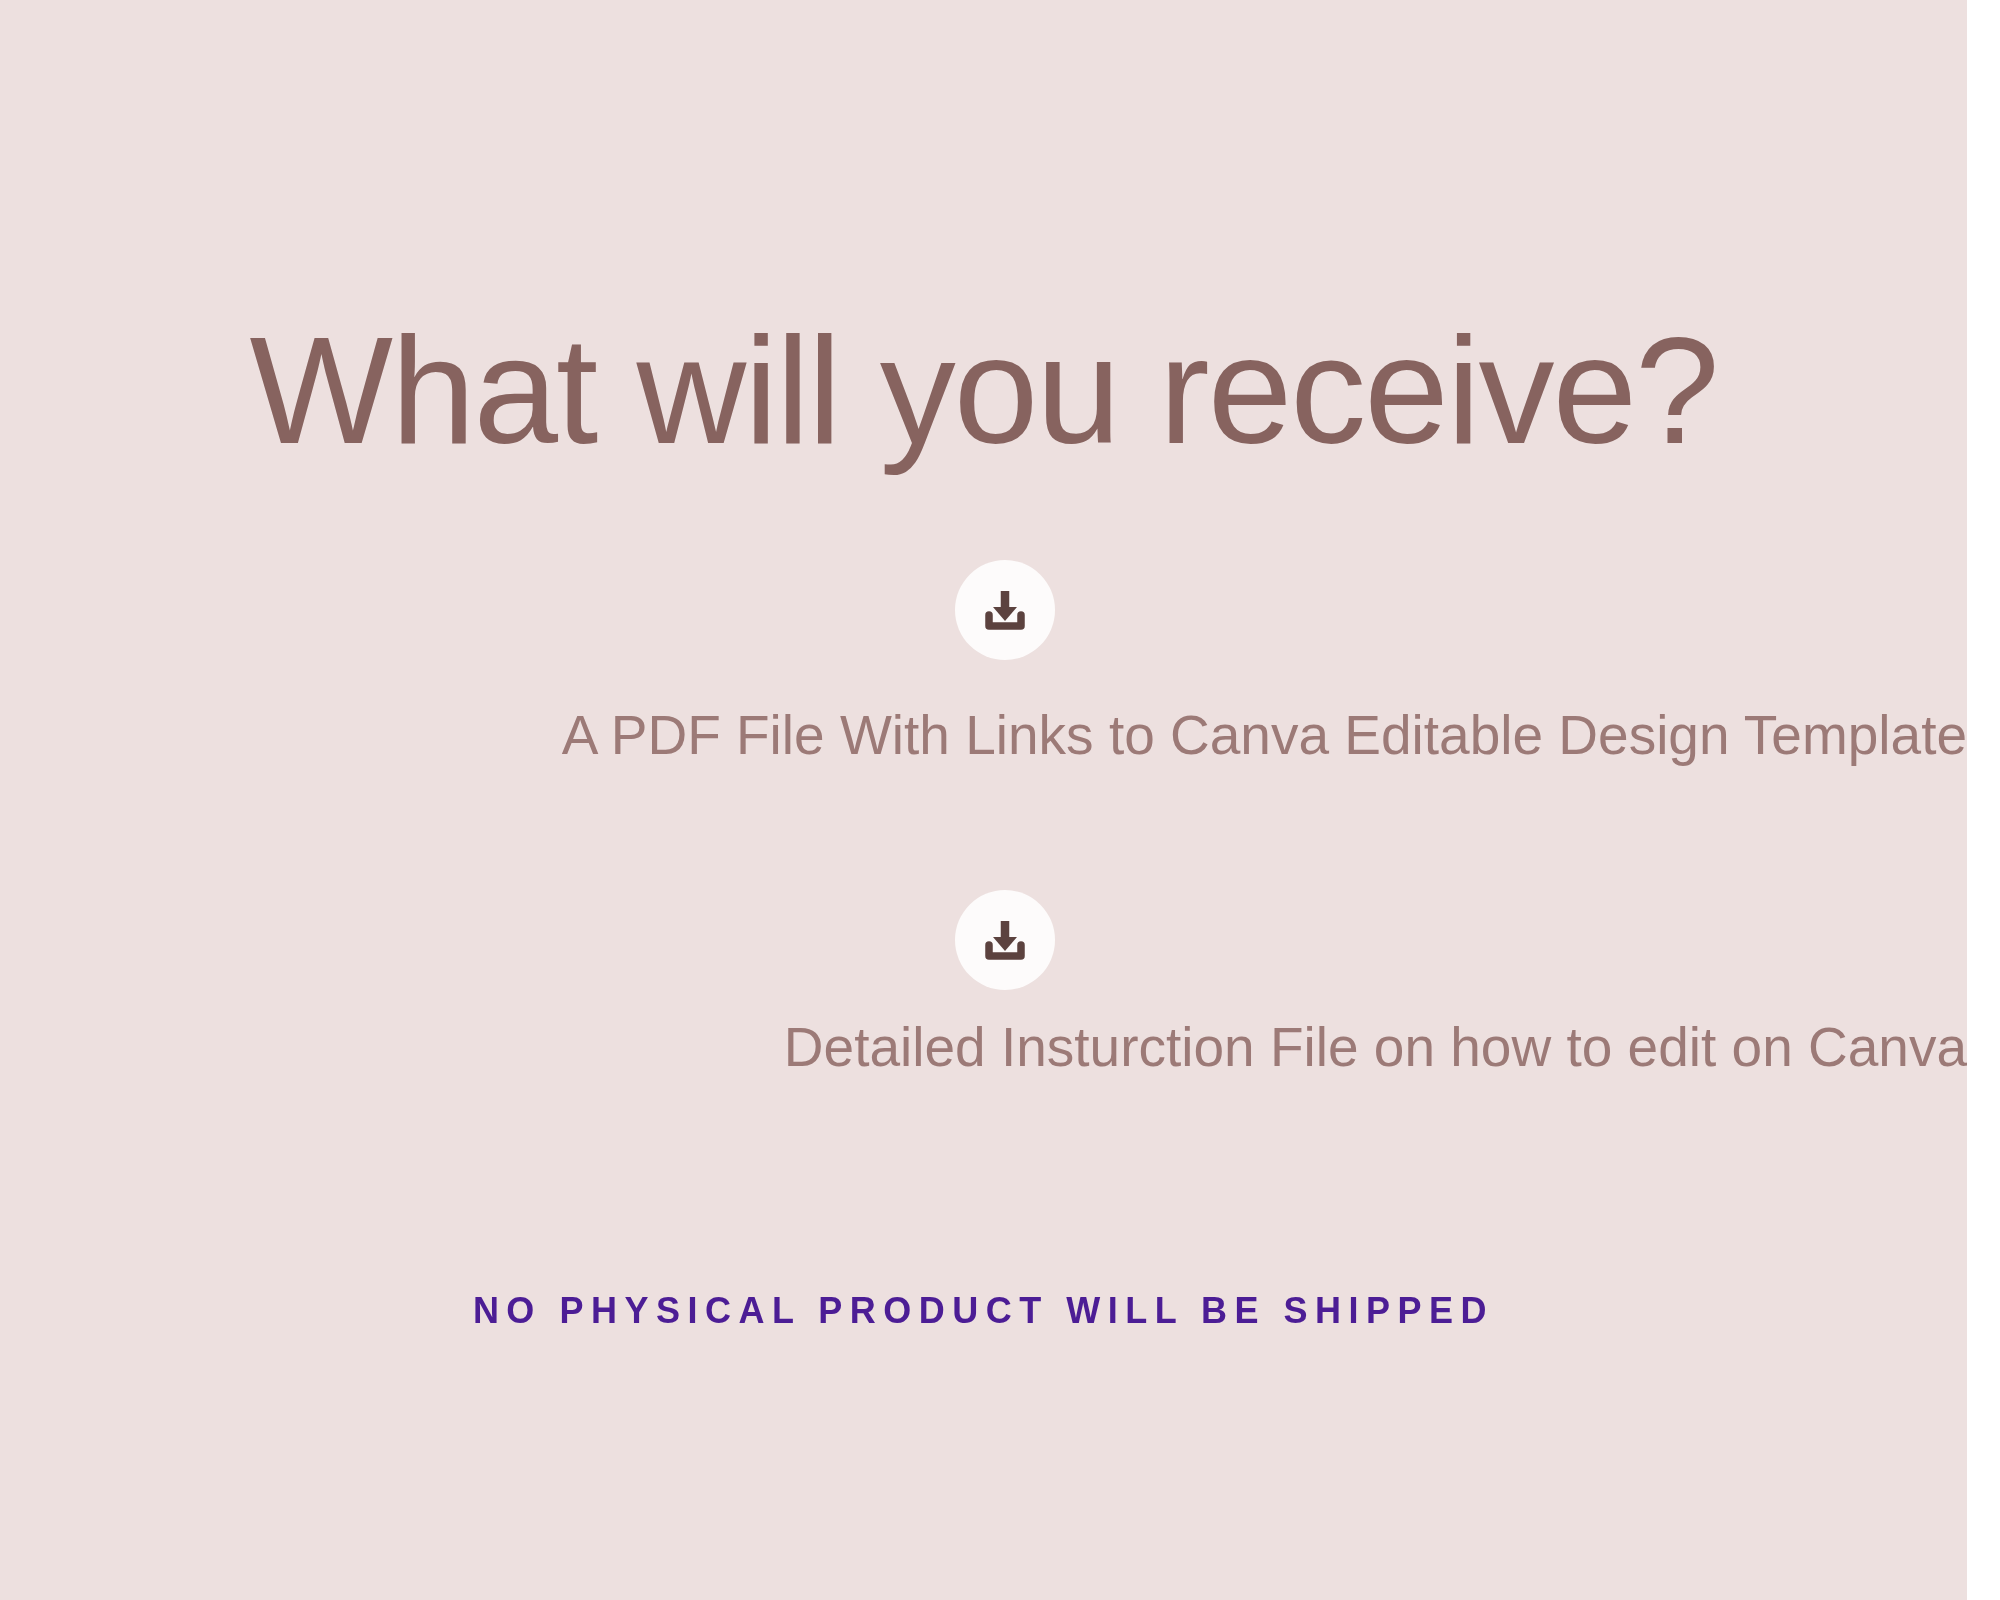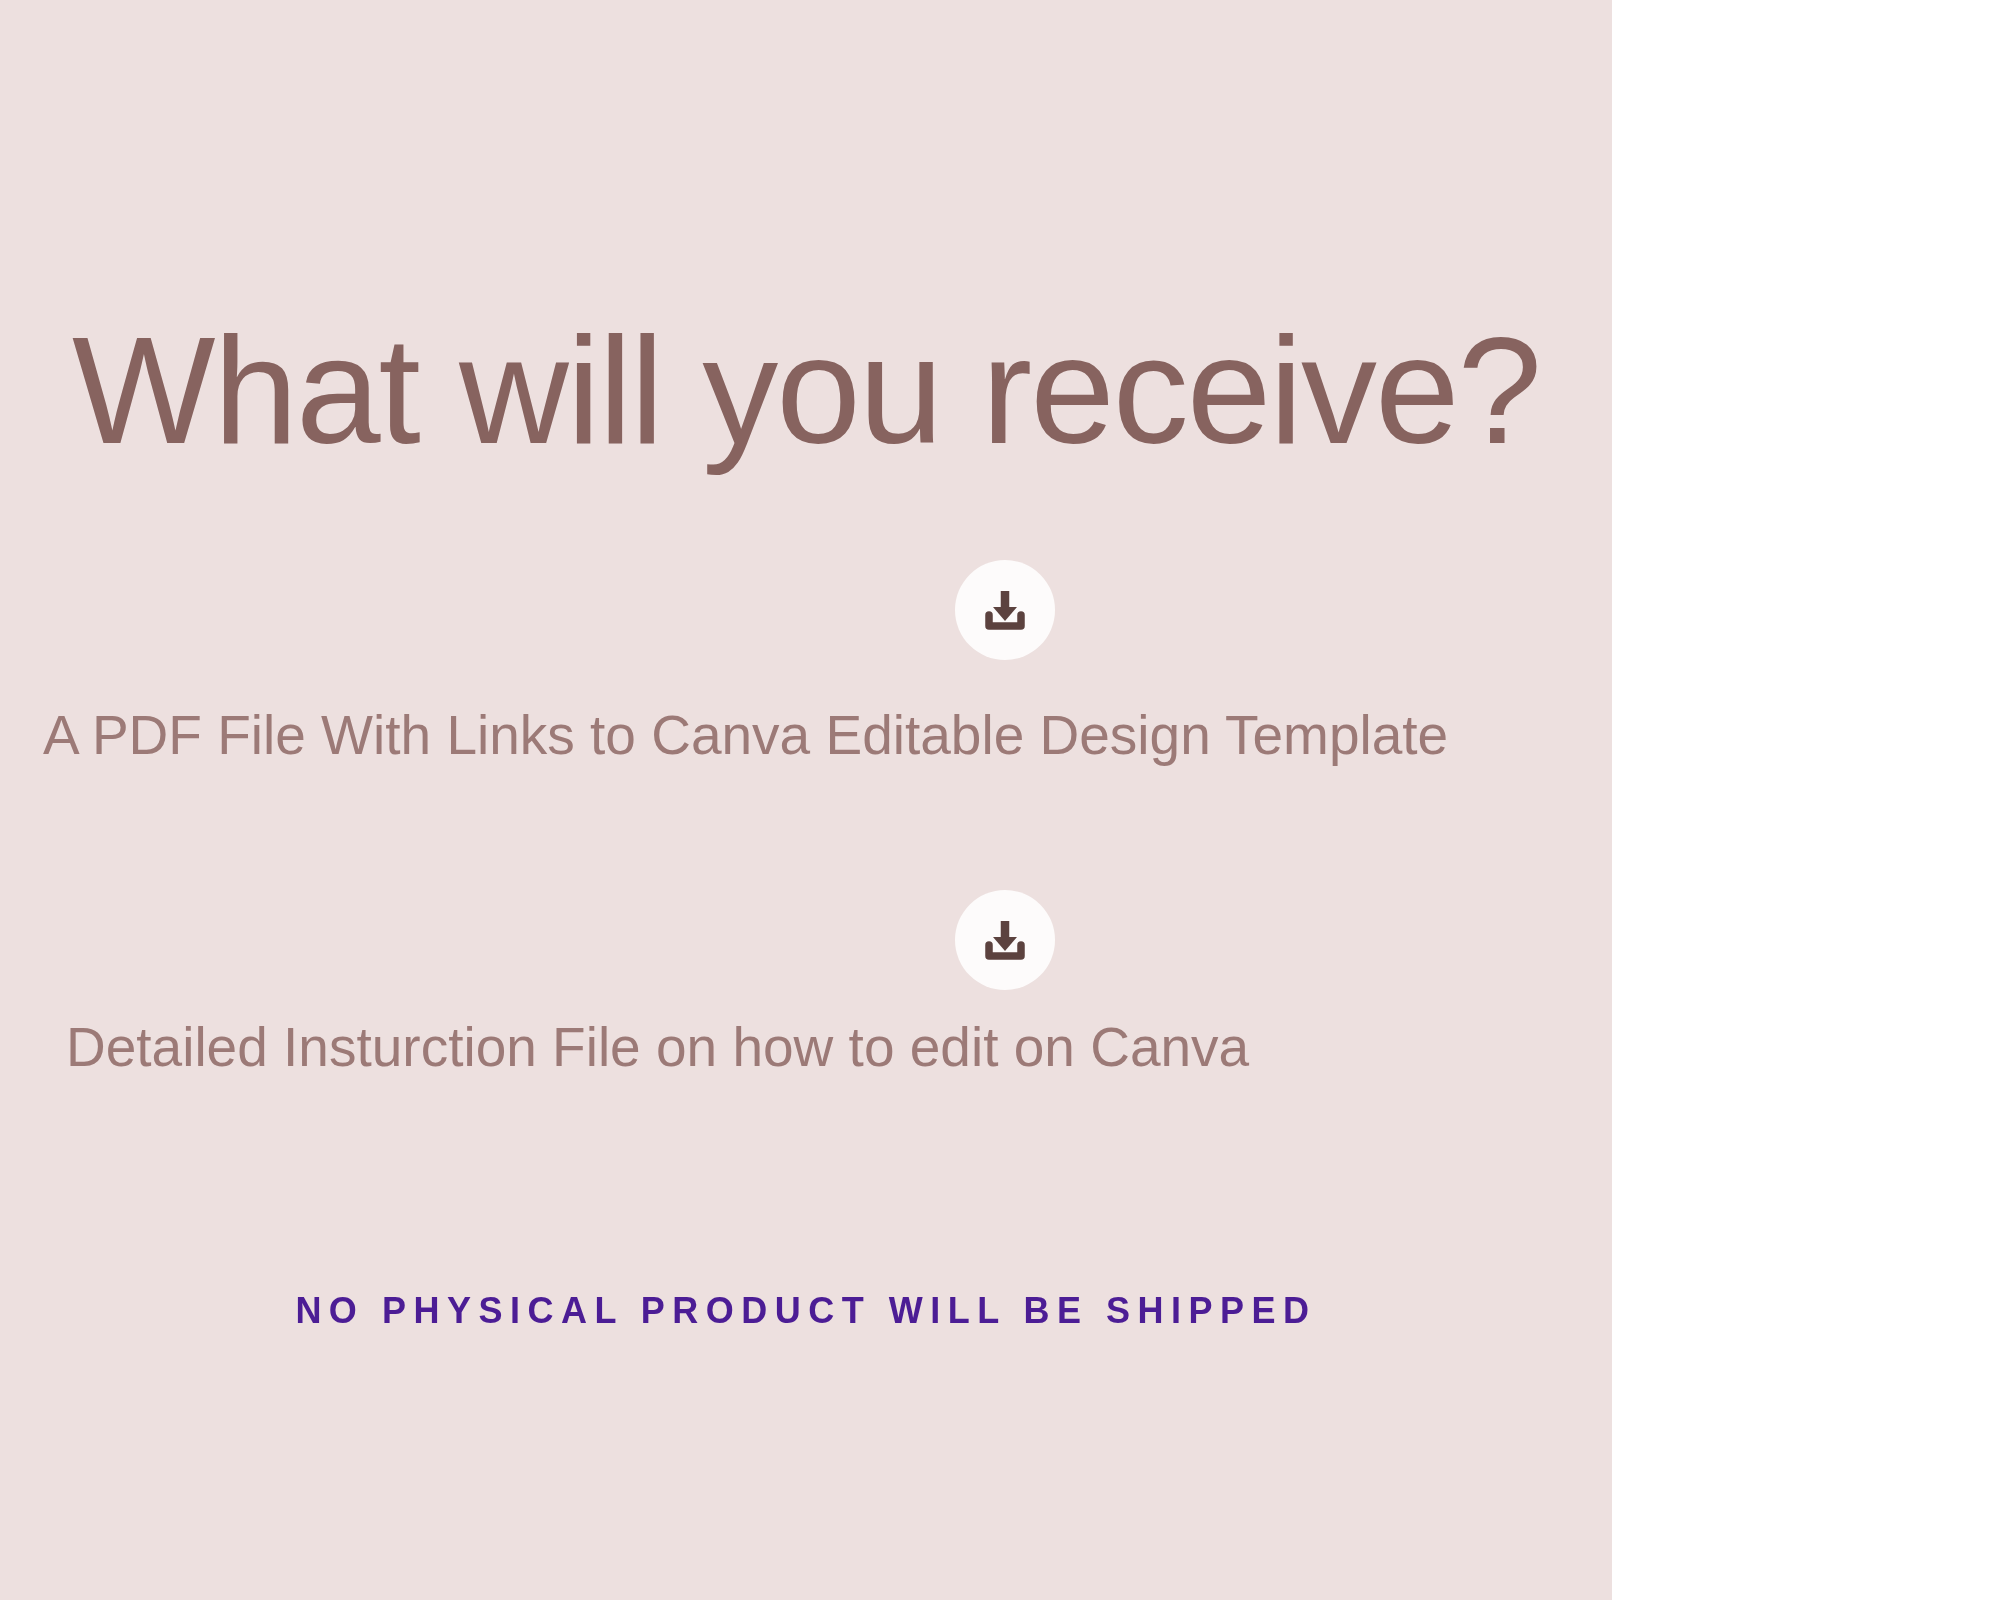--- a/index.html
+++ b/index.html
@@ -8,21 +8,21 @@
     padding: 0;
   }
   body {
     width: 2000px;
     height: 1600px;
     overflow: hidden;
     font-family: "Liberation Sans", sans-serif;
   }
   .slide {
     position: relative;
-    width: 1612px;
+    width: 1967px;
     height: 1600px;
     background: #EDE0DF;
     box-sizing: border-box;
     overflow: hidden;
   }
 
   
   .heading {
     position: absolute;
     left: 0;
@@ -53,21 +53,21 @@
     display: block;
   }
   #icon-one   { left: 955px; top: 560px; }
   #icon-two   { left: 955px; top: 890px; }
 
   
   .body-line {
     position: absolute;
     left: 0;
     right: 0;
-    text-align: left;
+    text-align: right;
     font-family: "Liberation Sans", sans-serif;
     font-size: 55px;
     line-height: 1.3;
     font-weight: 400;
     letter-spacing: 0px;
     color: #9C7A77;
     white-space: nowrap;
     padding-left: 43px;
   }
   #body-one { top: 700px; }

